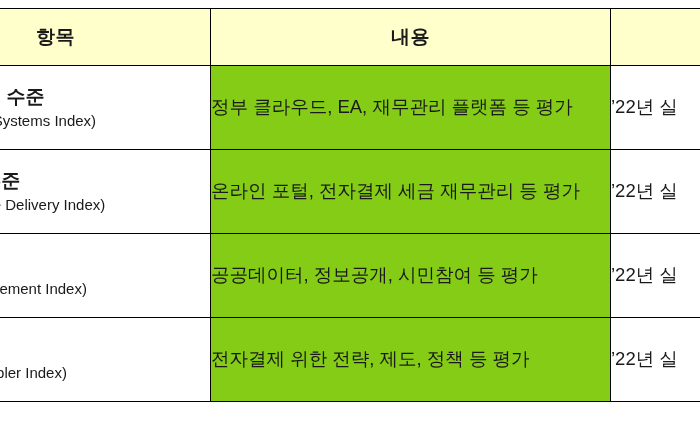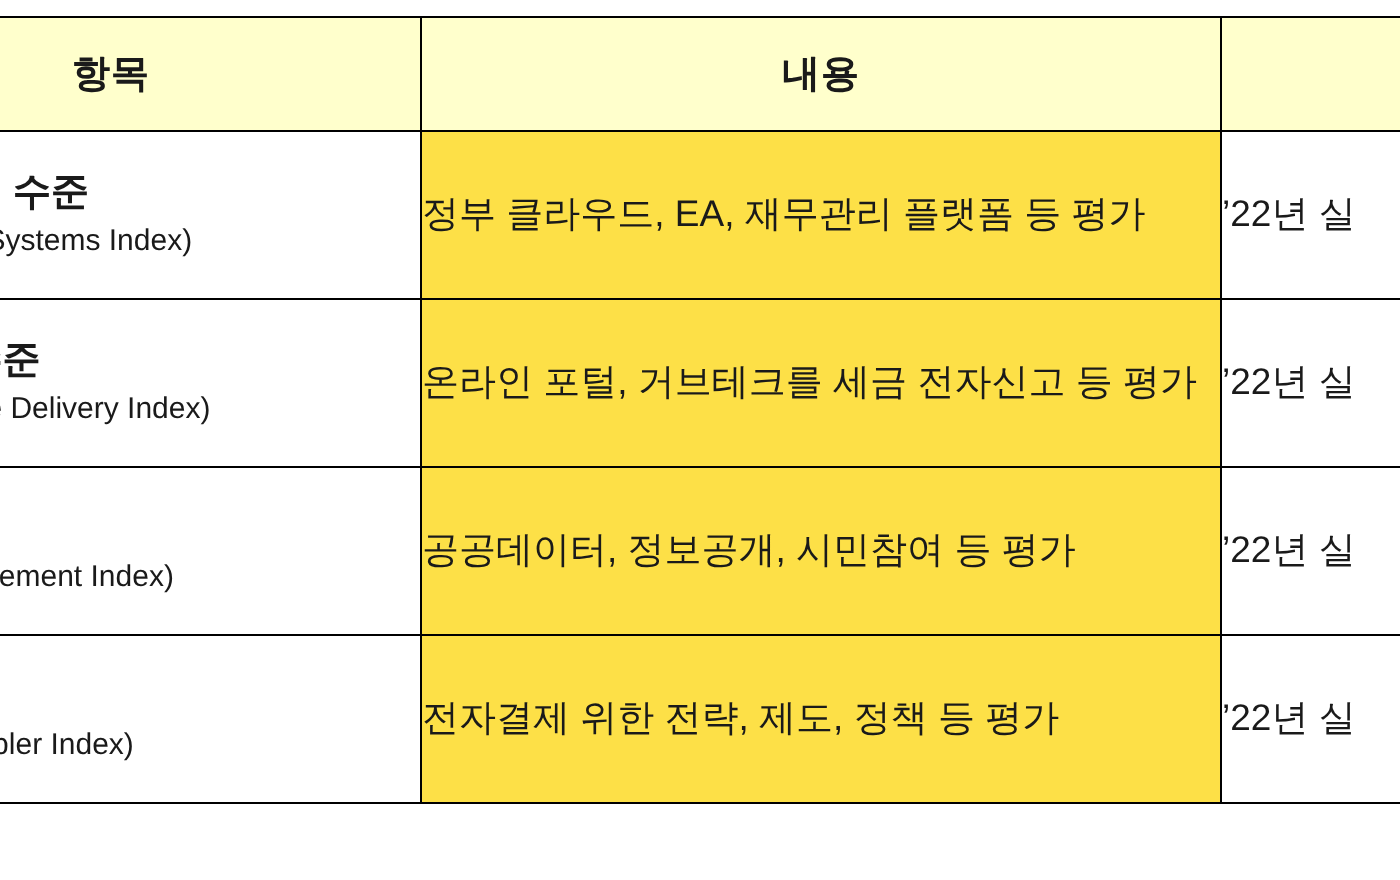--- a/index.html
+++ b/index.html
@@ -52,21 +52,21 @@
   }
 
   tbody tr { height: 84px; }
 
   td.cell-item {
     padding: 6px 10px 6px 12px;
     background: #ffffff;
   }
   td.cell-content {
     padding: 6px 12px;
-    background: #fde047;
+    background: #84cc16;
   }
   td.cell-note {
     padding: 6px 12px;
     background: #ffffff;
   }
 
   .item-ko {
     font-size: 19px;
     font-weight: bold;
     line-height: 1.25;
@@ -122,21 +122,21 @@
         <td class="cell-note">
           <div class="note-text">’22년 실</div>
         </td>
       </tr>
       <tr>
         <td class="cell-item">
           <div class="item-ko">전달체계 수준</div>
           <div class="item-en">(Public Service Delivery Index)</div>
         </td>
         <td class="cell-content">
-          <div class="content-text">온라인 포털, 거브테크를 세금 전자신고 등 평가</div>
+          <div class="content-text">온라인 포털, 전자결제 세금 재무관리 등 평가</div>
         </td>
         <td class="cell-note">
           <div class="note-text">’22년 실</div>
         </td>
       </tr>
       <tr>
         <td class="cell-item">
           <div class="item-ko">수준</div>
           <div class="item-en">(Citizen Engagement Index)</div>
         </td>

